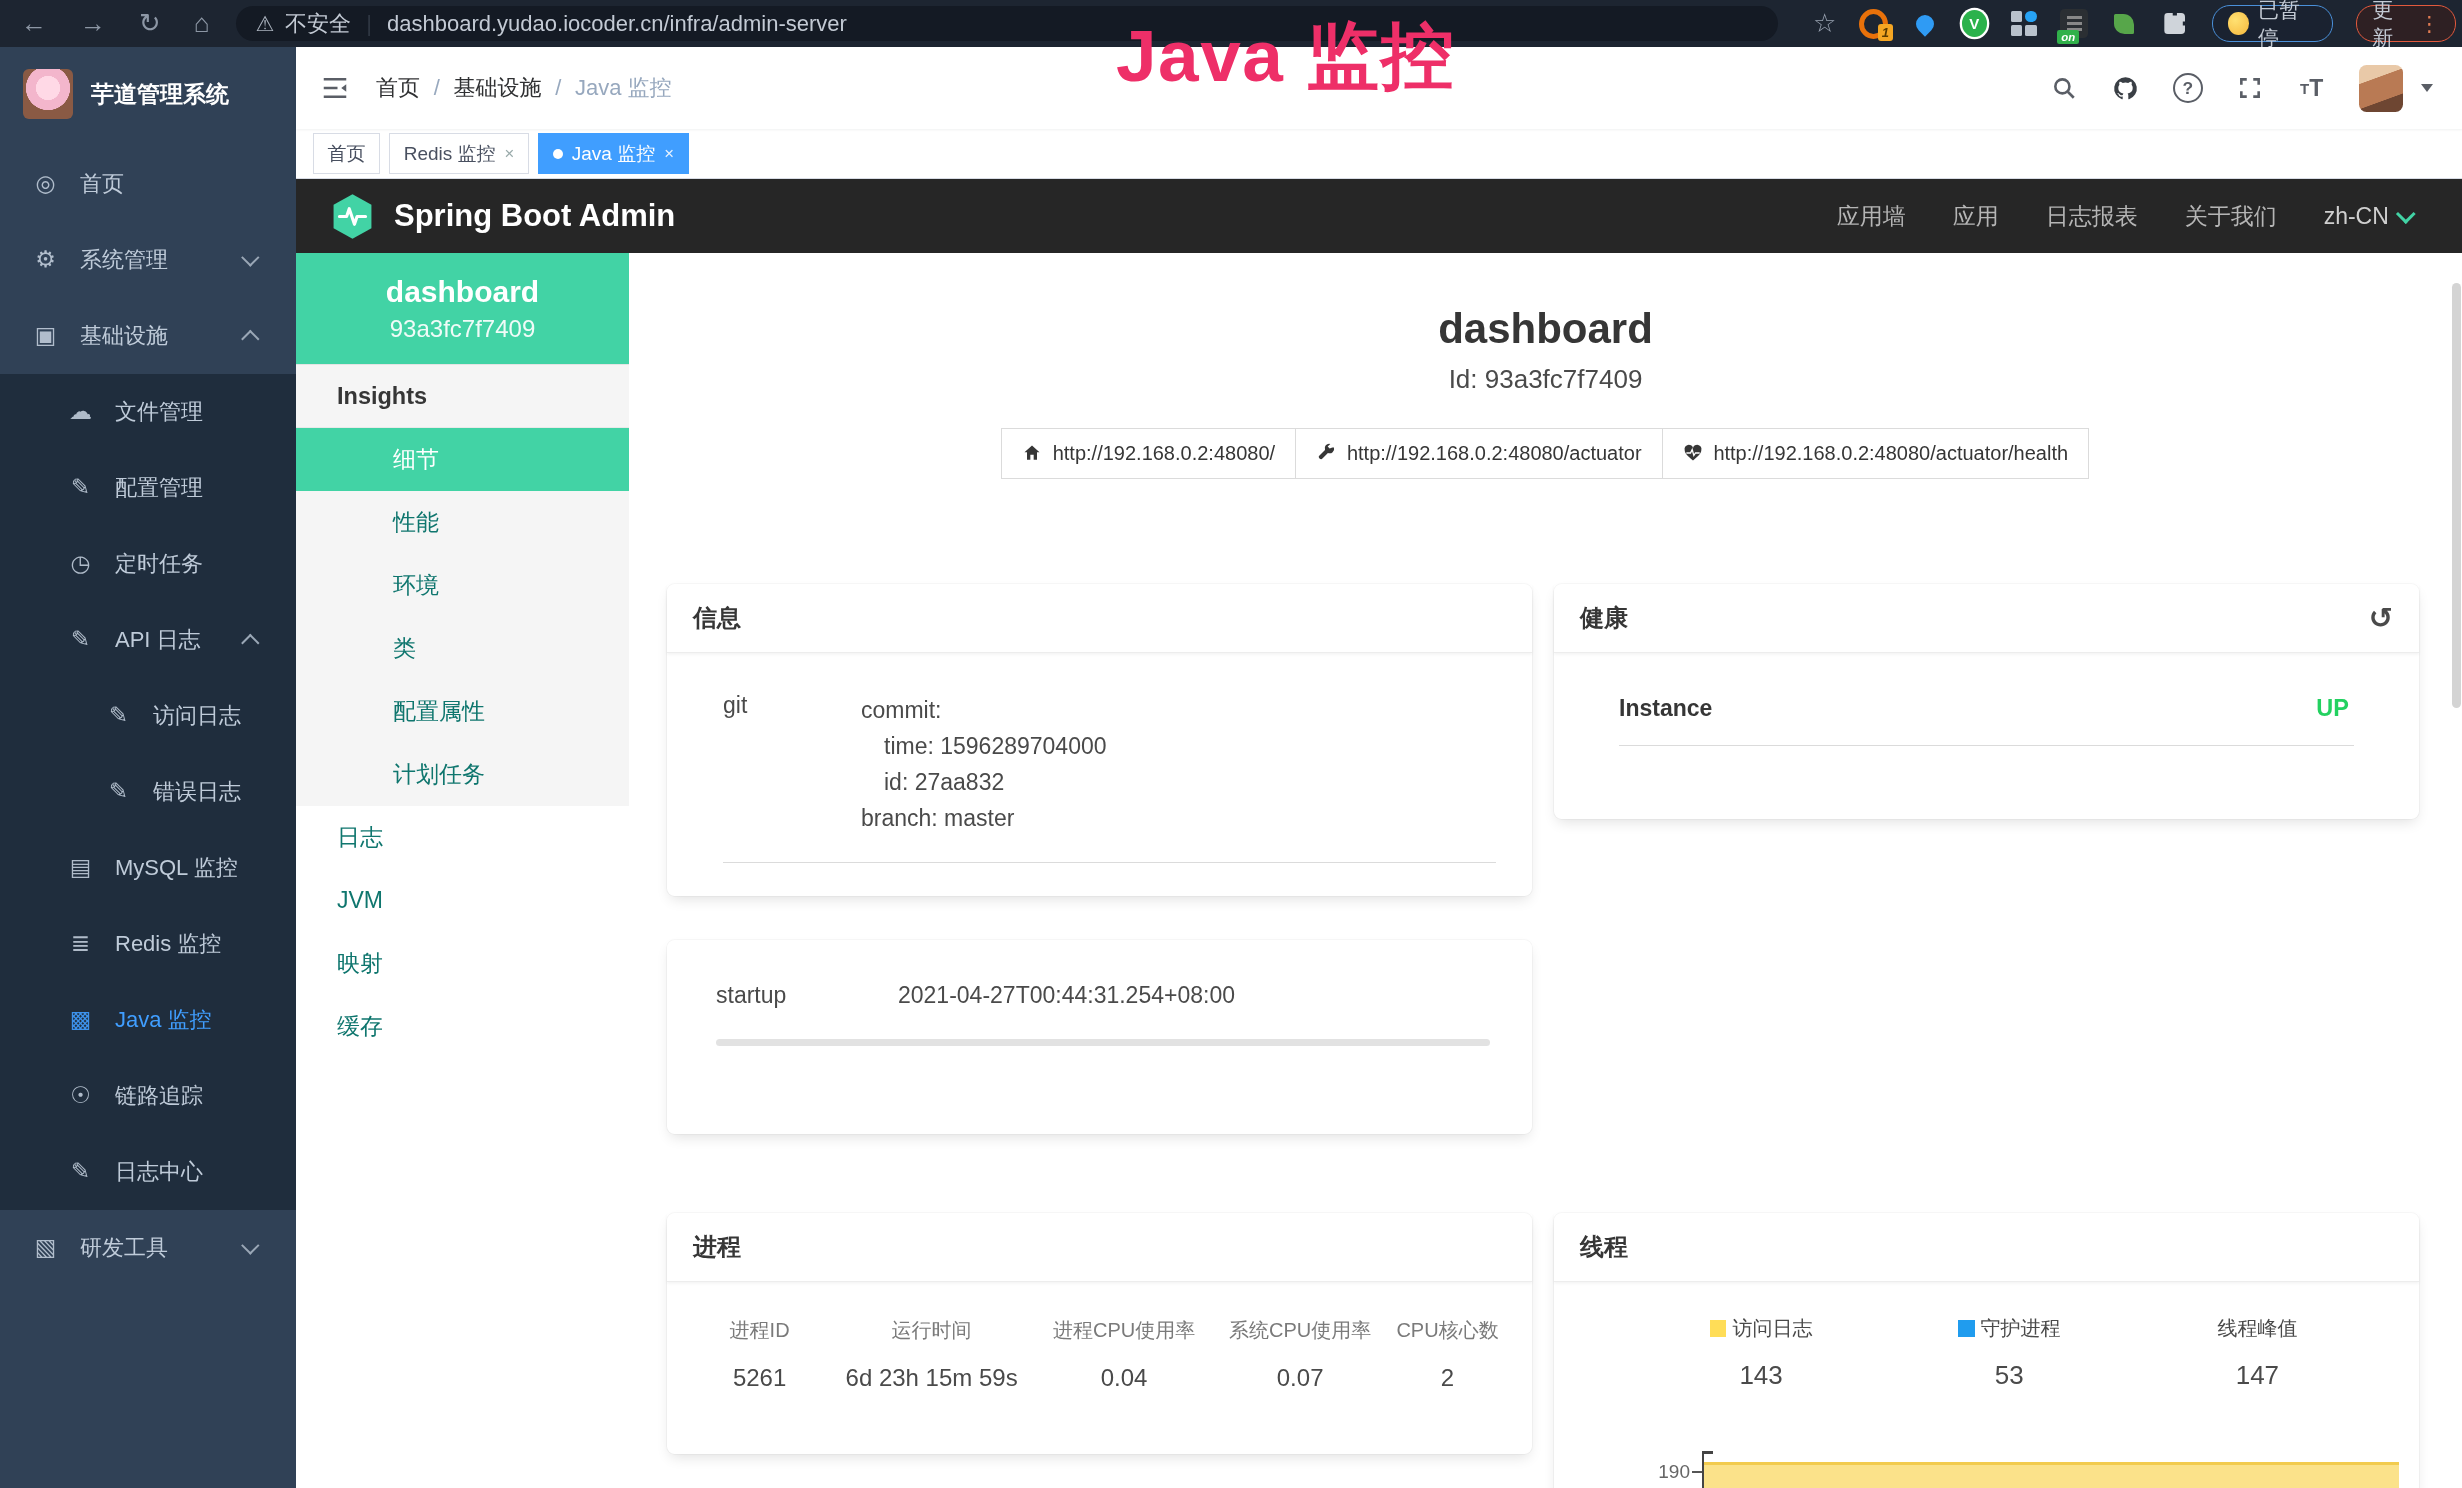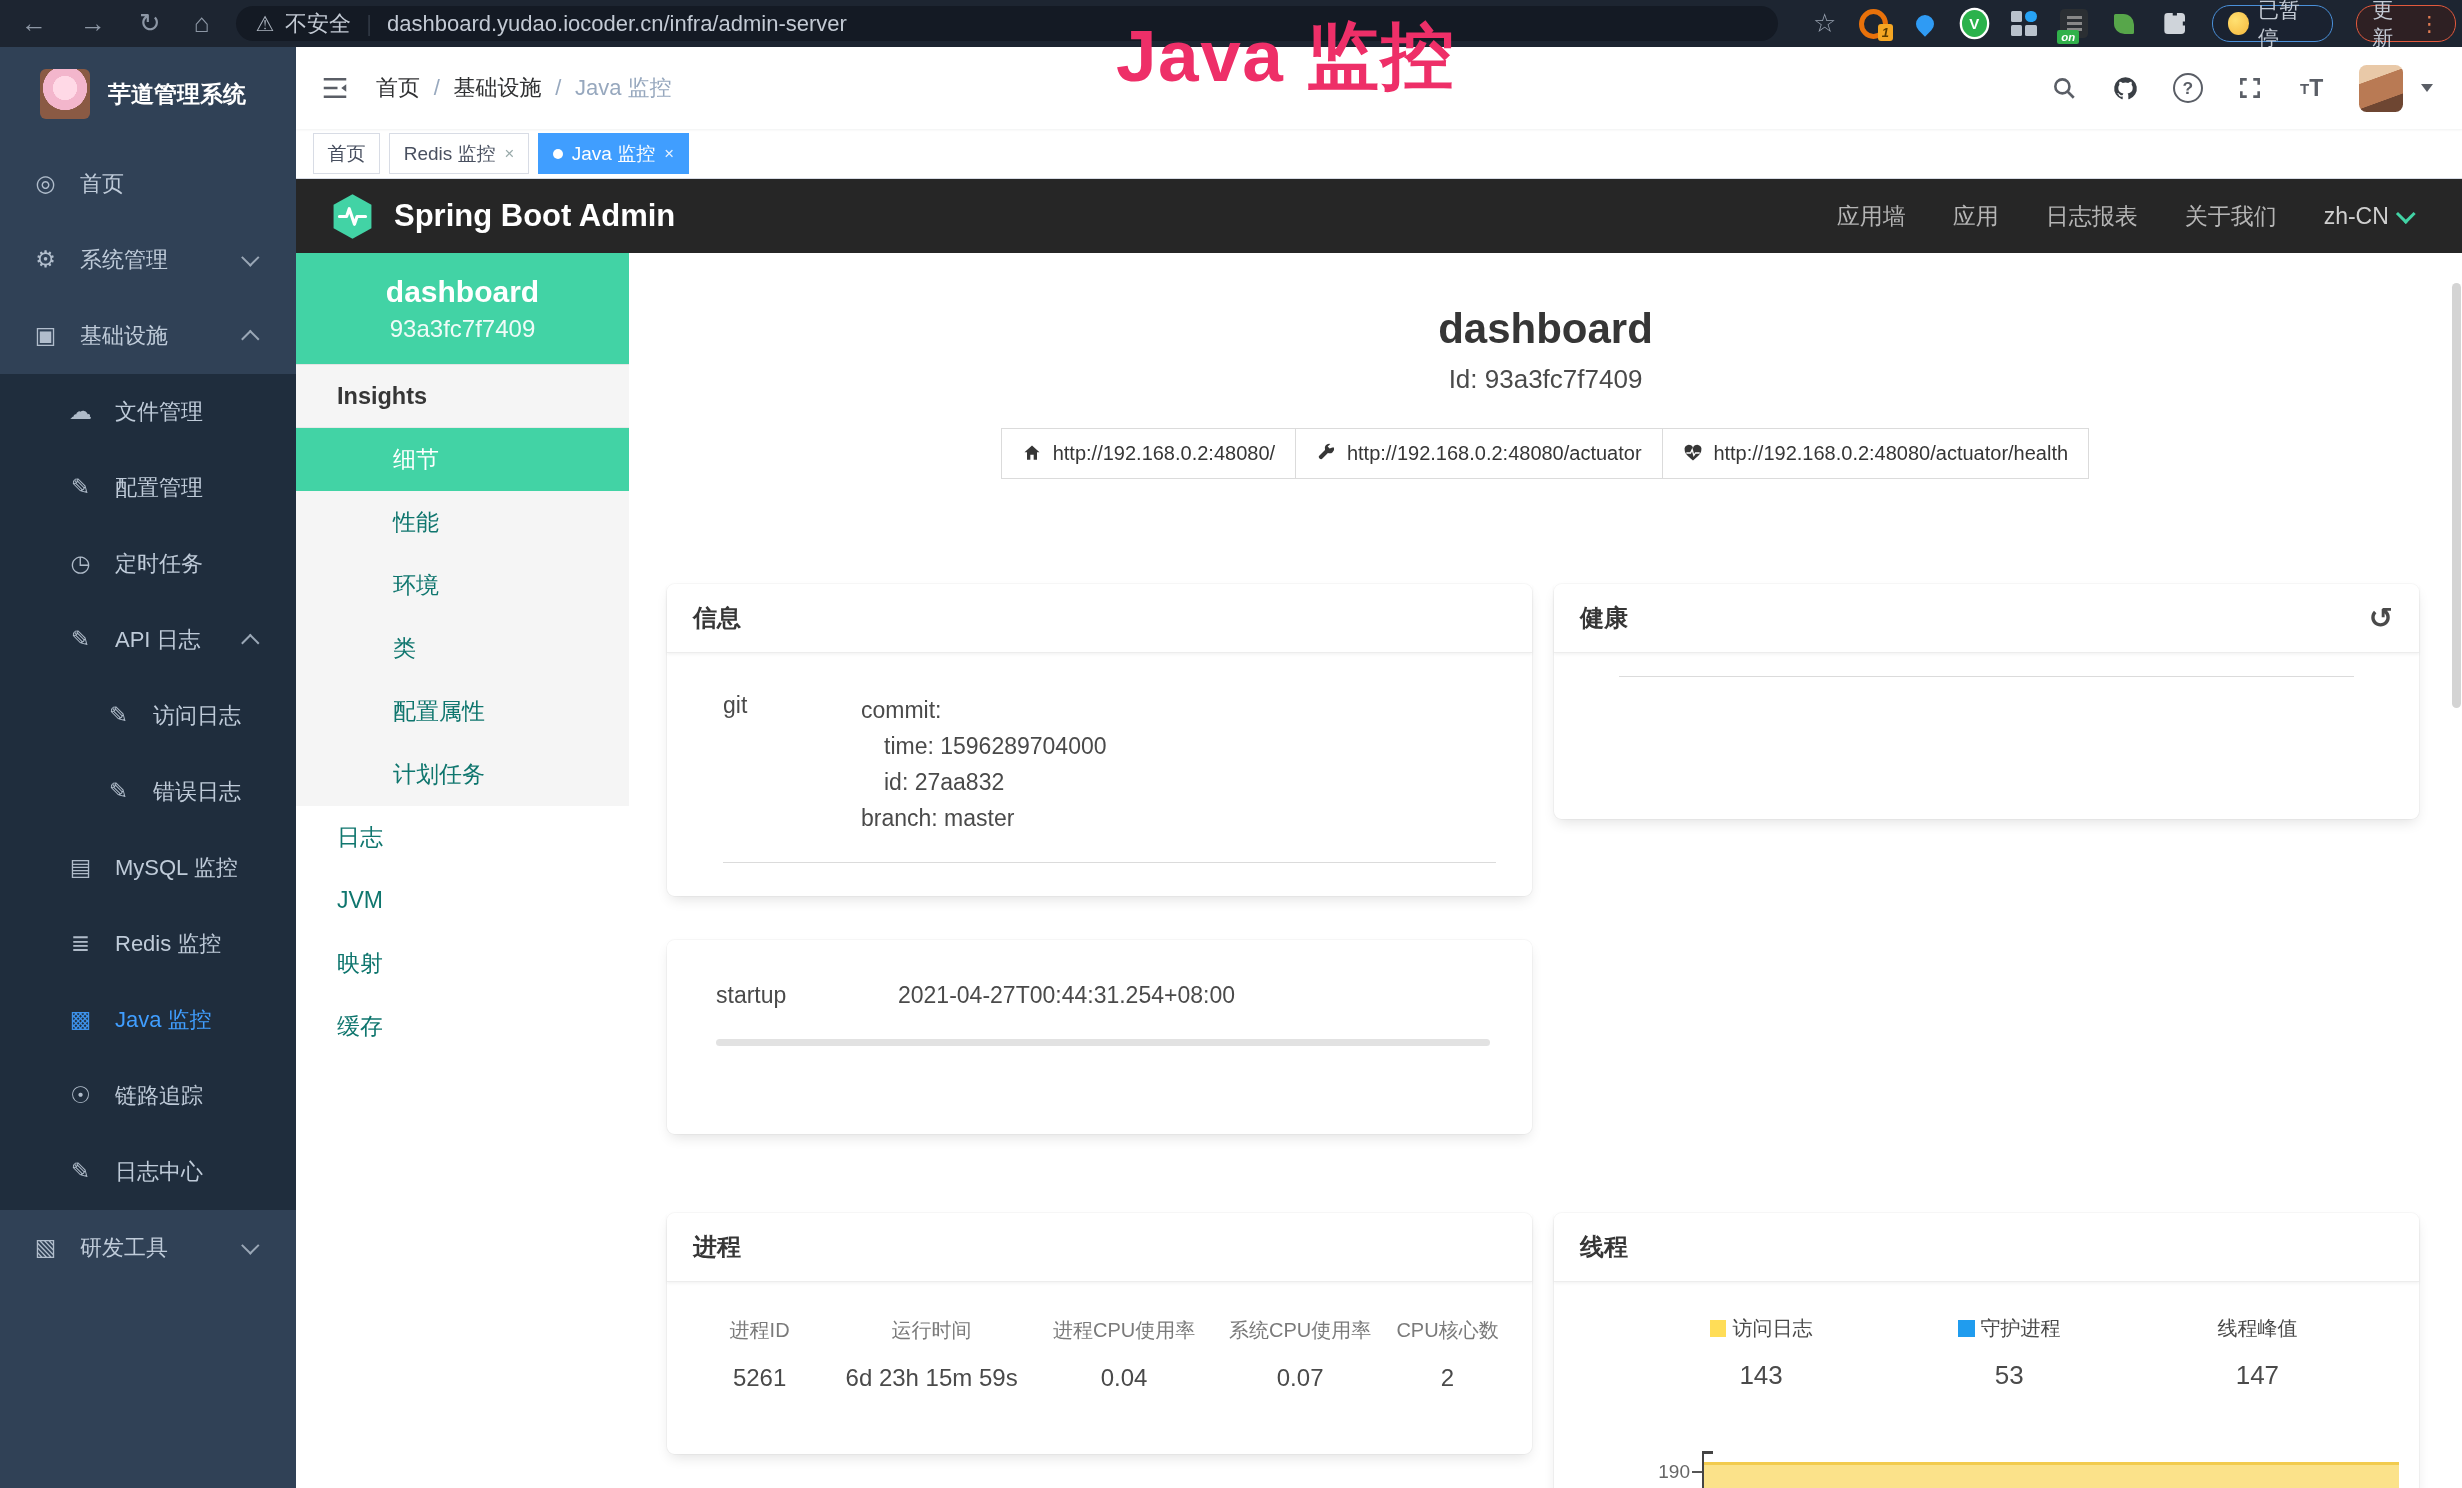--- a/index.html
+++ b/index.html
@@ -39,21 +39,21 @@
   .face{width:23px;height:23px;border-radius:50%;background:radial-gradient(circle at 35% 35%,#ffe172,#f6b73c);}
   .pill-update{border:1.9px solid #e2593d;background:#2e2023;margin-right:6px;}
   .kebab{color:#e07b52;font-size:21px;letter-spacing:0;}
 
   
   .annotation{position:absolute;left:1116px;top:7.6px;z-index:60;font-size:73px;font-weight:bold;
               letter-spacing:1.5px;}
 
   
   .app-sidebar{position:absolute;left:0;top:47px;width:296px;height:1442px;background:#304156;color:#bfcbd9;}
-  .logo-row{height:94px;display:flex;align-items:center;gap:18px;padding-left:40px;cursor:pointer;}
+  .logo-row{height:94px;display:flex;align-items:center;gap:18px;padding-left:23px;cursor:pointer;}
   .logo-img{width:50px;height:50px;border-radius:6px;background:
      radial-gradient(circle at 50% 38%,#ffd9e6 0 30%,#f3b6cc 31% 55%,#8a5a44 56% 100%);}
   .logo-title{color:#fff;font-size:23px;font-weight:600;}
   .menu{margin-top:4.6px;}
   .mi{height:76px;display:flex;align-items:center;gap:21px;font-size:22px;cursor:pointer;padding-left:32px;position:relative;}
   .mi .ic{width:27px;text-align:center;font-size:23px;opacity:.9;}
   .mi.sub{background:#1f2d3d;padding-left:67px;}
   .mi.sub2{background:#1f2d3d;padding-left:105px;}
   .mi.active{color:#409eff;}
   .chev{width:10.6px;height:10.6px;border-right:2.3px solid #9aa7b6;border-bottom:2.3px solid #9aa7b6;
@@ -429,20 +429,24 @@
         <div class="rowsep"></div>
       </div>
     </div>
 
     <div class="card" style="left:925px;top:331px;width:865px;height:235px;">
       <div class="card-h">
         <span>健康</span>
         <span class="hicon">↺</span>
       </div>
       <div class="card-b">
+        <div class="hrow">
+          <span class="inst-label">Instance</span>
+          <span class="up">UP</span>
+        </div>
         <div class="rowsep" style="margin:23px 65px 0 65px;"></div>
       </div>
     </div>
 
     <div class="card" style="left:38px;top:687px;width:865px;height:194px;">
       <div class="card-b">
         <div class="kv" style="padding:42px 46px 0 49px;">
           <span class="k" style="width:182px;">startup</span>
           <span>2021-04-27T00:44:31.254+08:00</span>
         </div>

